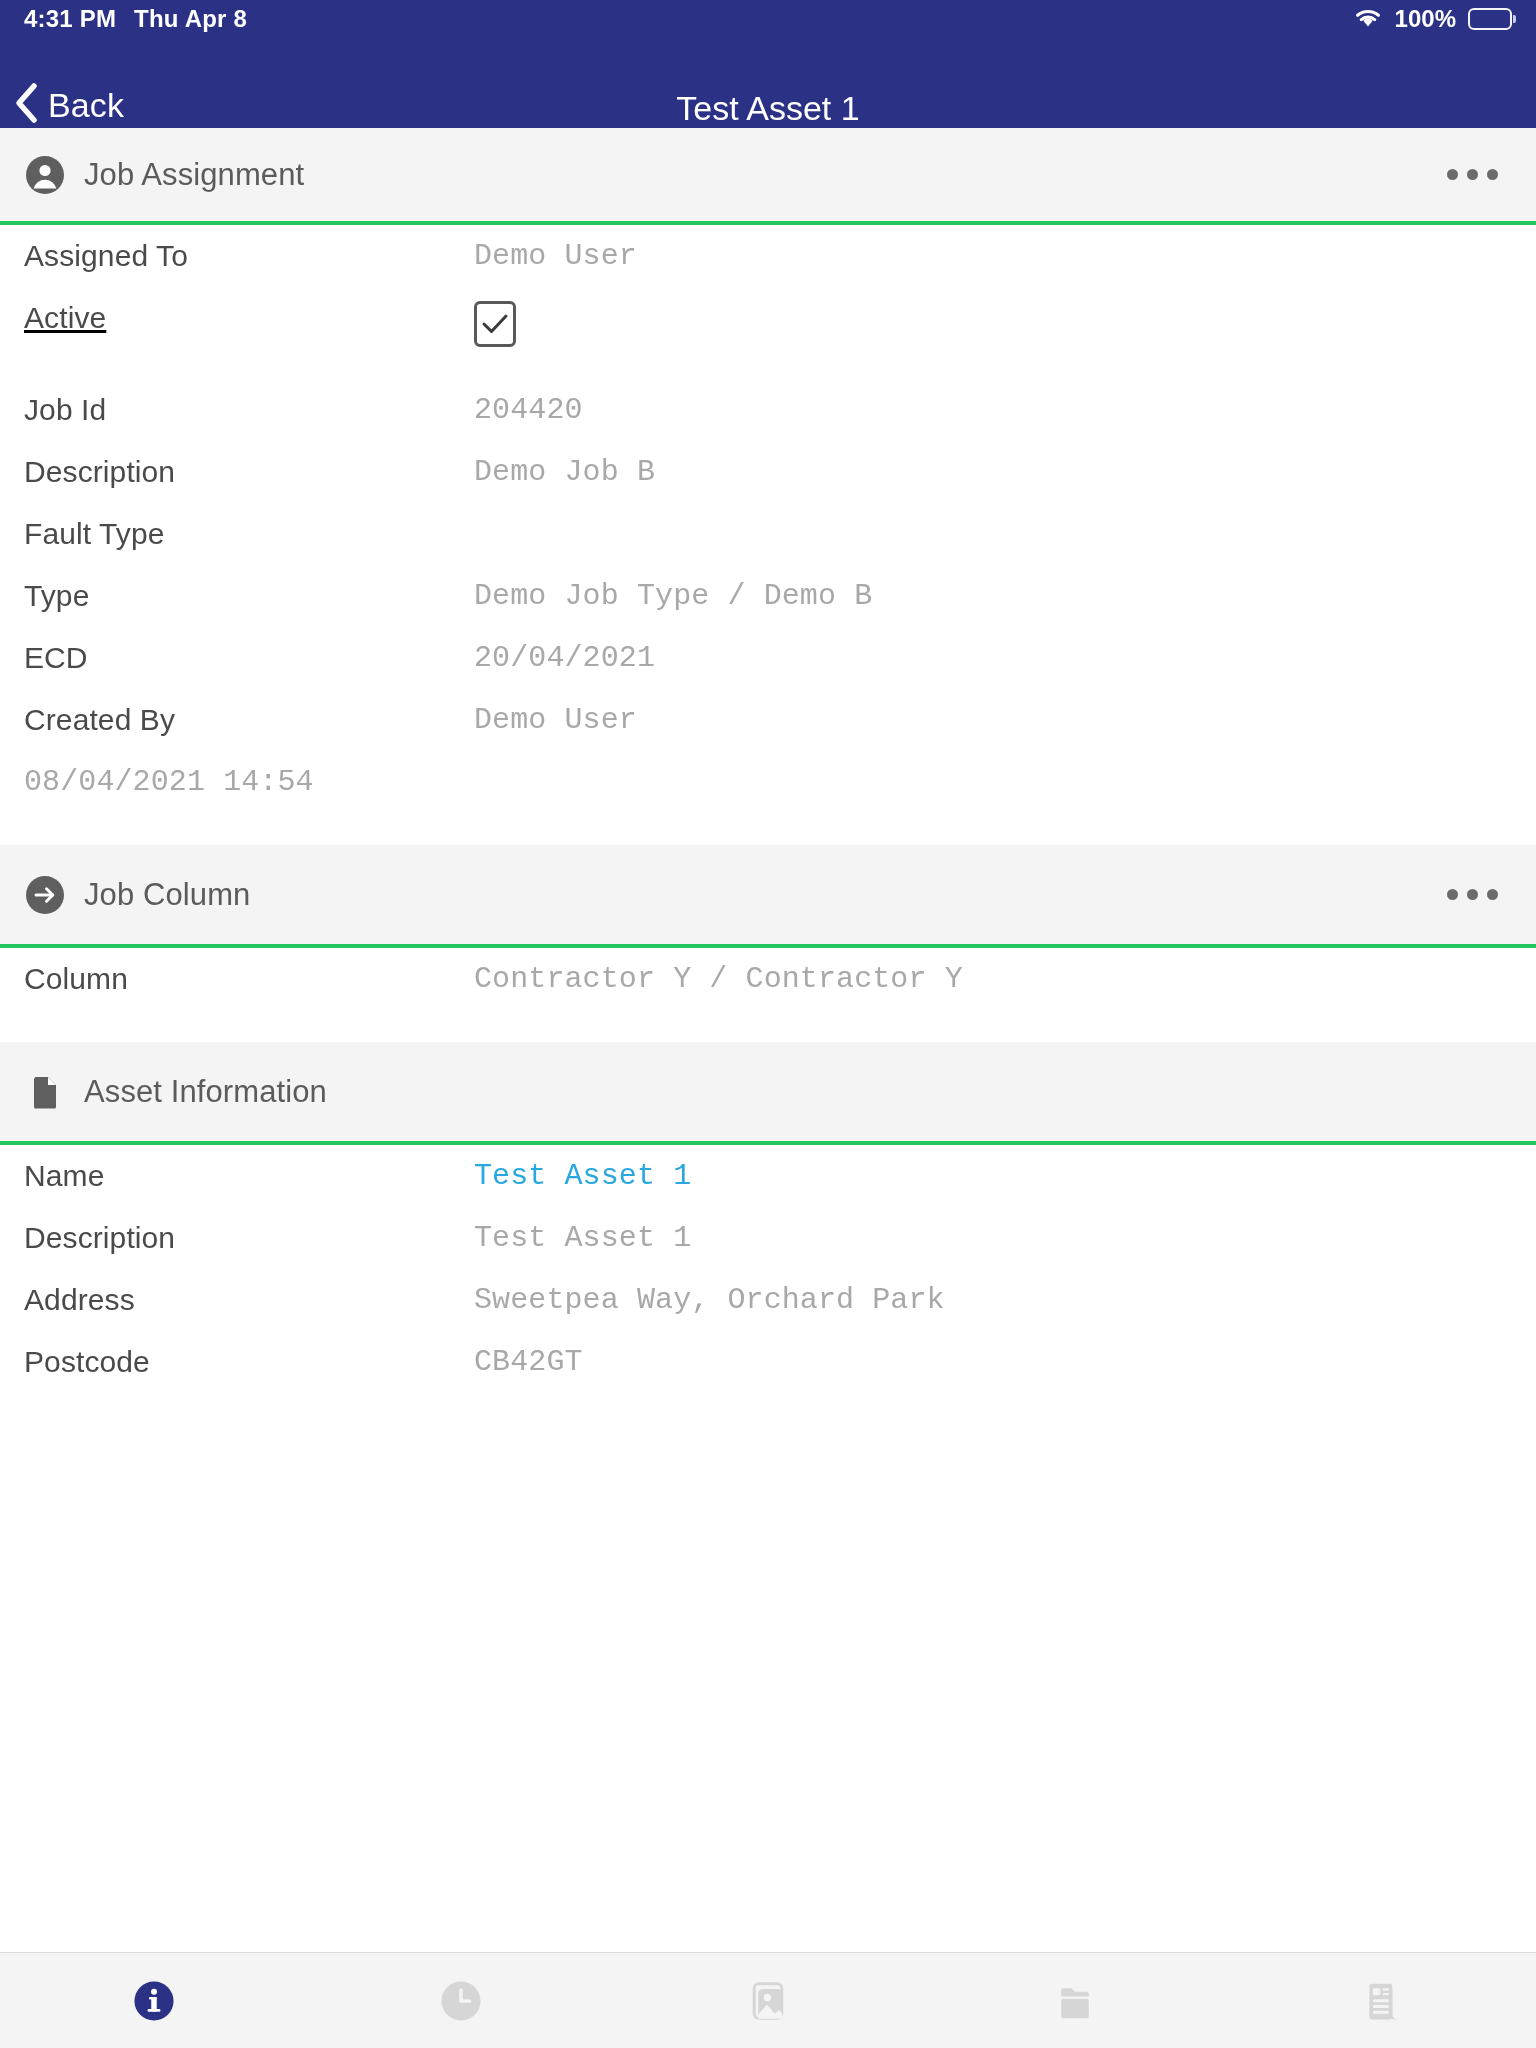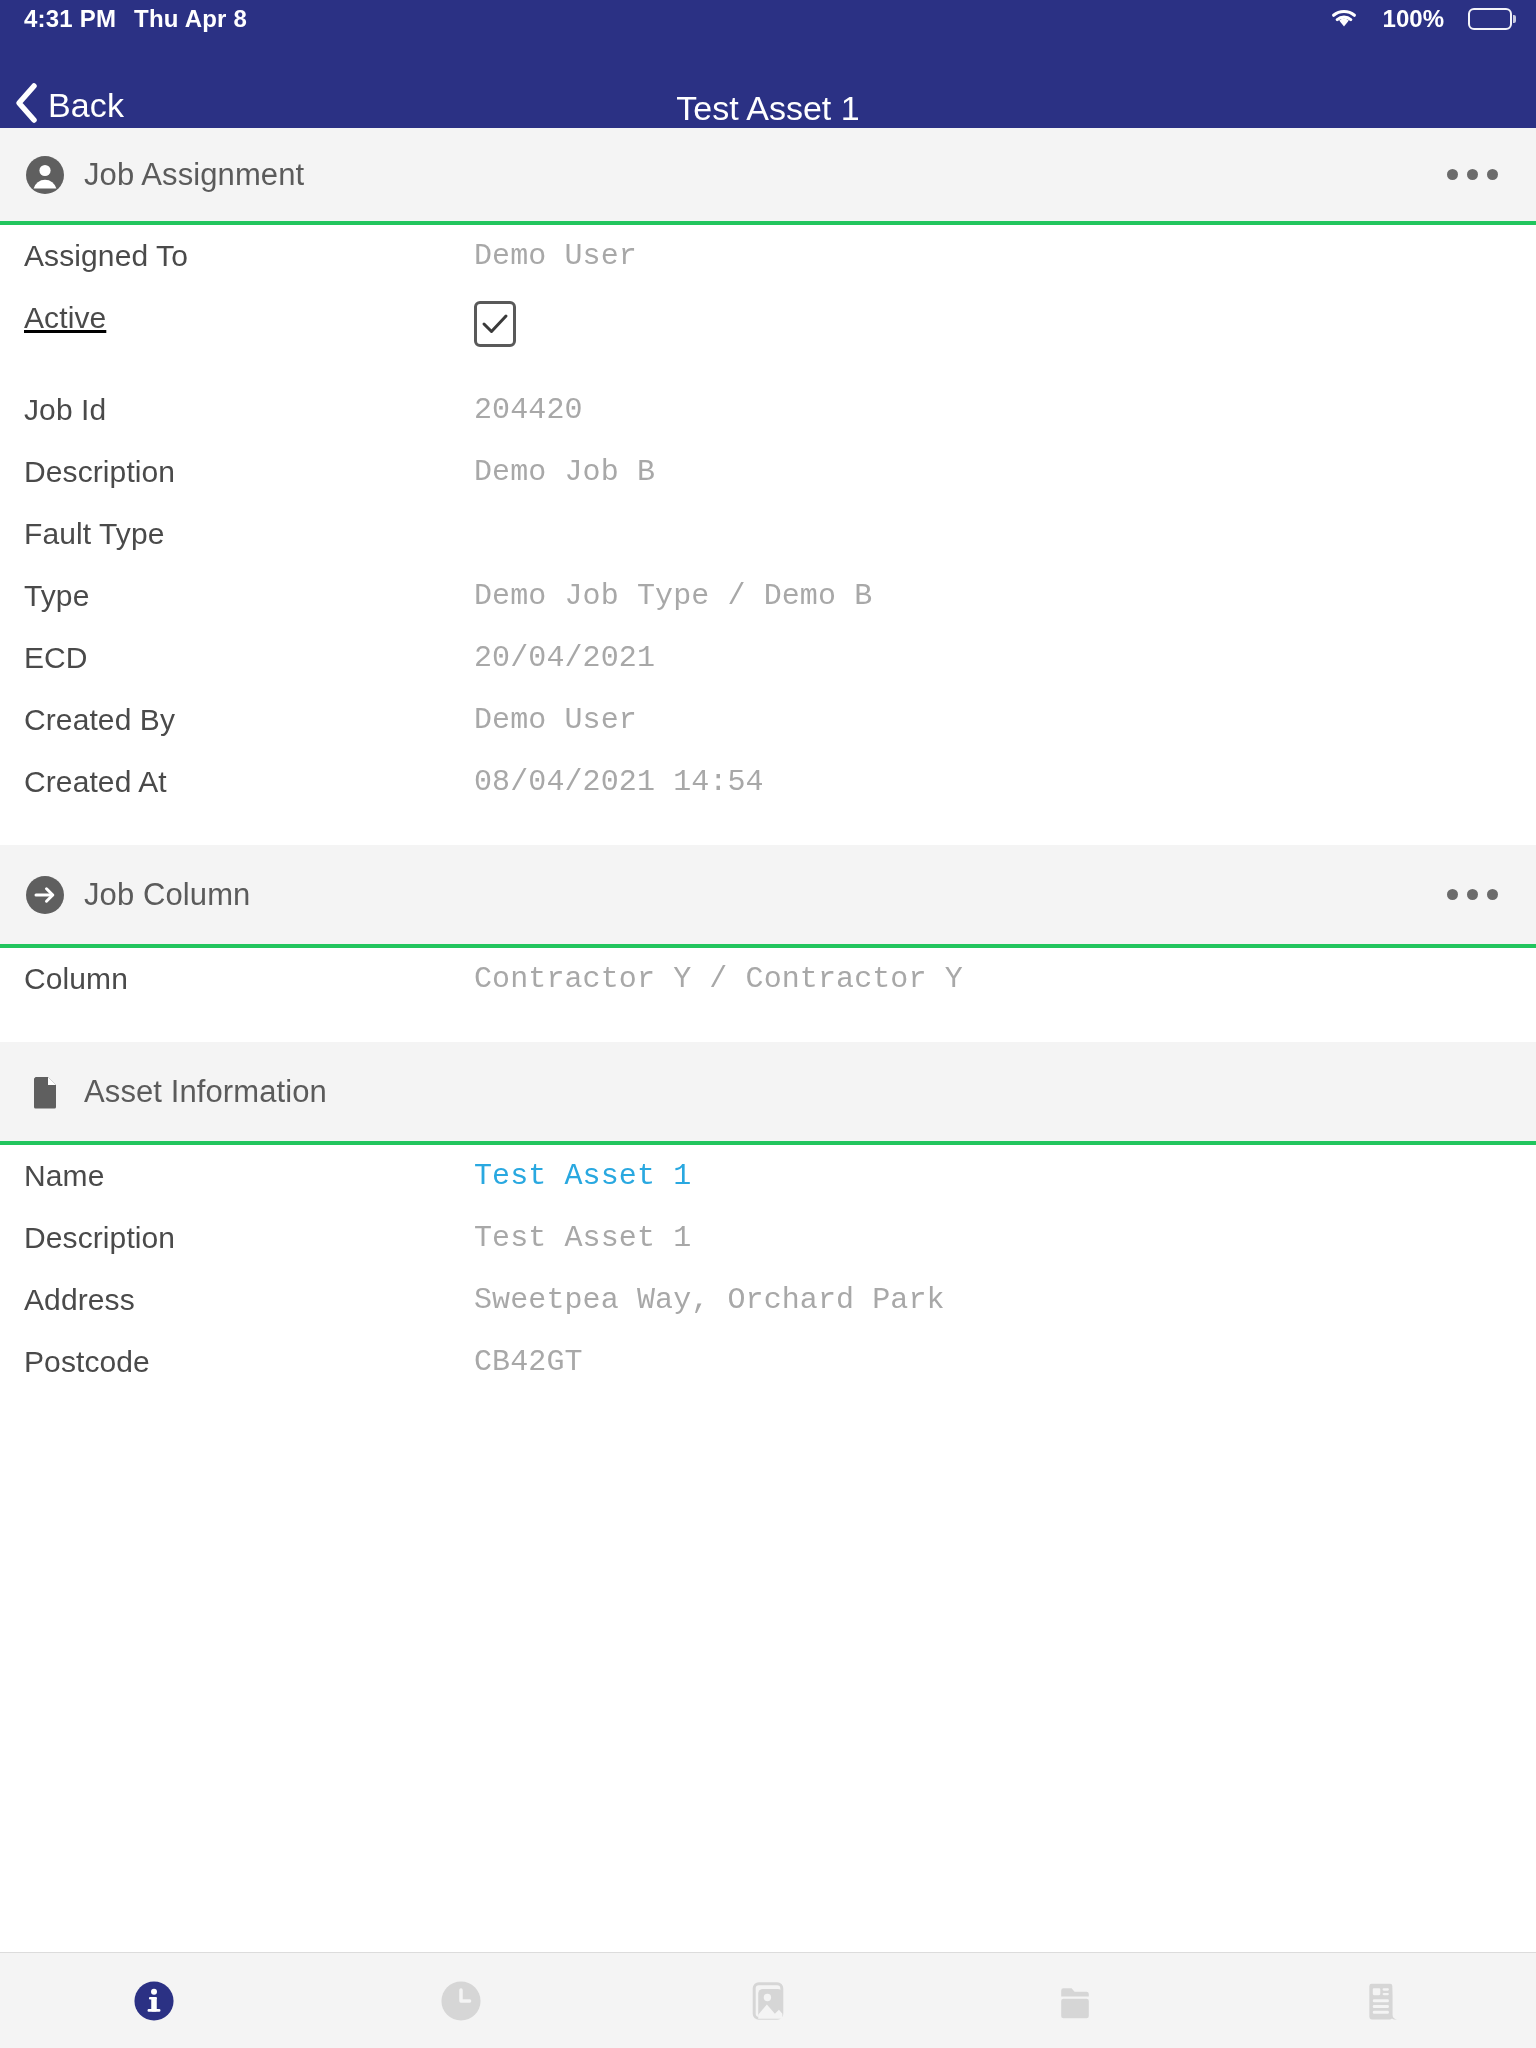--- a/index.html
+++ b/index.html
@@ -26,21 +26,21 @@
     background: #2b3184;
     color: #ffffff;
     display: flex;
     align-items: center;
     padding: 13px 24px;
     flex: 0 0 auto;
   }
   .sb-left { display: flex; align-items: baseline; gap: 18px; }
   .sb-time { font-size: 24px; font-weight: 600; letter-spacing: .2px; }
   .sb-date { font-size: 24px; font-weight: 600; letter-spacing: .2px; }
-  .sb-right { margin-left: auto; display: flex; align-items: center; gap: 24px; }
+  .sb-right { margin-left: auto; display: flex; align-items: center; gap: 12px; }
   .sb-battery-text { font-size: 24px; font-weight: 600; }
   .wifi-icon { display: block; }
   .battery {
     width: 44px; height: 22px;
     border: 2.5px solid rgba(255,255,255,.95);
     border-radius: 6px;
     position: relative;
     padding: 2px;
   }
   .battery::after {
@@ -269,21 +269,20 @@
       </div>
       <div class="row">
         <span class="row-label">ECD</span>
         <span class="row-value">20/04/2021</span>
       </div>
       <div class="row">
         <span class="row-label">Created By</span>
         <span class="row-value">Demo User</span>
       </div>
       <div class="row">
-        <span class="row-label">Created At</span>
         <span class="row-value">08/04/2021 14:54</span>
       </div>
     </div>
     <div class="section-gap"></div>
 
     <div class="section-header tall">
       <span class="sec-icon">
         <svg width="40" height="40" viewBox="0 0 40 40">
           <circle cx="20" cy="20" r="19" fill="#5f5f5f"></circle>
           <path d="M11 20 H27" stroke="#ffffff" stroke-width="3" stroke-linecap="round"></path>

